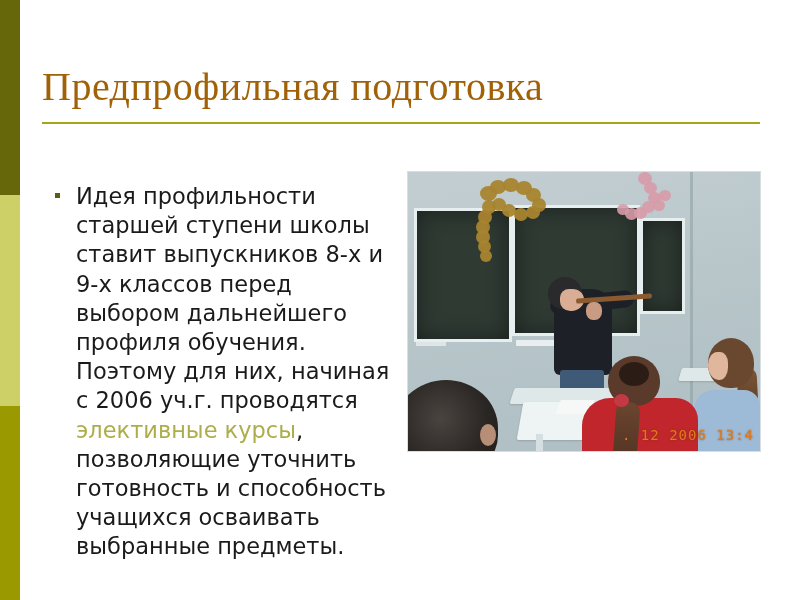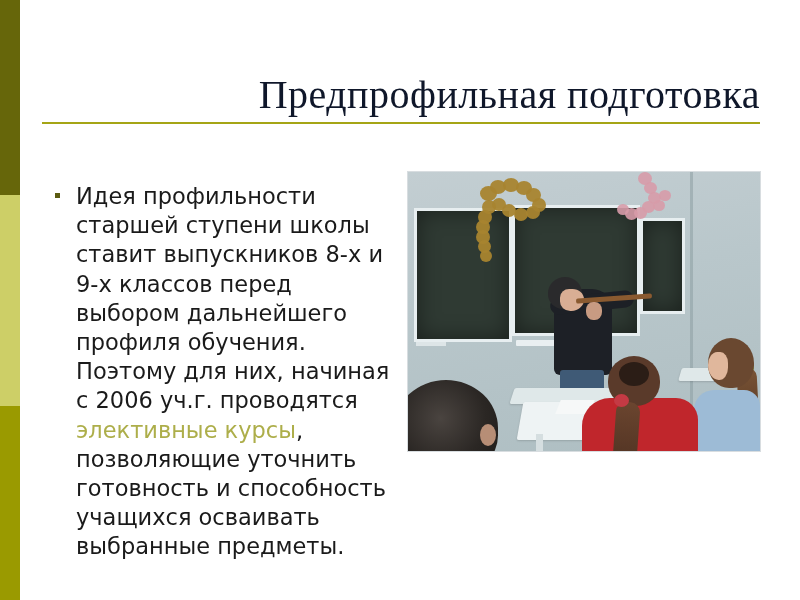--- a/index.html
+++ b/index.html
@@ -22,27 +22,27 @@
     width: 20px;
   }
   .side-band-top    { top: 0;     height: 195px; background: #66660a; }
   .side-band-middle { top: 195px; height: 211px; background: #cdcf67; }
   .side-band-bottom { top: 406px; height: 194px; background: #9a9a00; }
 
   
   .title {
     position: absolute;
     left: 42px;
-    top: 72px;
+    top: 64px;
     width: 718px;
-    text-align: right;
+    text-align: left;
     font-family: "Liberation Serif", "DejaVu Serif", serif;
     font-size: 40px;
     line-height: 46px;
-    color: #0f172a;
+    color: #a16207;
     letter-spacing: 0.5px;
     white-space: nowrap;
   }
   .title-rule {
     position: absolute;
     left: 42px;
     top: 122px;
     width: 718px;
     height: 2px;
     background: #a5a515;
@@ -432,13 +432,14 @@
       <div class="girl-red-head"></div>
       <div class="girl-red-hairdark"></div>
       <div class="girl-red-pony"></div>
       <div class="girl-red-scrunchie"></div>
 
       <div class="fg-head"></div>
       <div class="fg-ear"></div>
 
     </div>
   </div>
+  <div class="date-stamp">. 12 2006  13:4</div>
 </div>
 
 </body></html>

